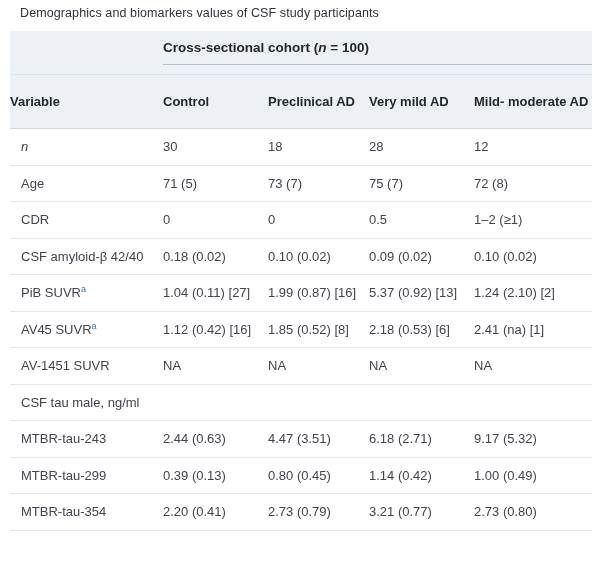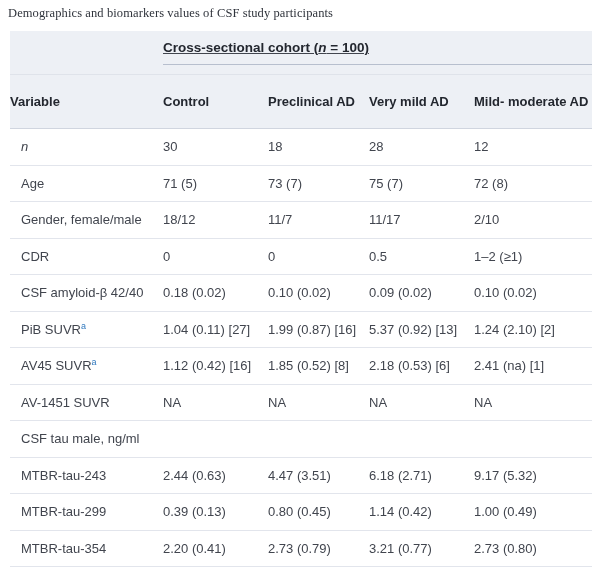--- a/index.html
+++ b/index.html
@@ -15,43 +15,41 @@
   *{box-sizing:border-box;margin:0;padding:0;}
   html,body{width:600px;height:587px;overflow:hidden;}
   body{
     background:var(--page_bg);
     font-family:"Liberation Sans", sans-serif;
     color:var(--text);
     position:relative;
   }
   .page-title{
     position:absolute;
-    left:8px; top:6px;
+    left:20px; top:6px;
     font-size:12.5px;
     color:#2f333b;
     letter-spacing:0.1px;
-    font-family:Liberation Serif, serif;
   }
   .table-wrap{
     position:absolute;
     left:10px; top:31px;
     width:582px;
   }
   table{
     width:582px;
     border-collapse:collapse;
     table-layout:fixed;
     font-size:13px;
   }
   
   thead tr{background:var(--header_bg);}
   tr.cohort-row td{
     padding:0;
     vertical-align:top;
-    text-decoration:underline;
   }
   .cohort-inner{
     margin-top:8px;
     padding-bottom:8px;
     border-bottom:1px solid var(--cohort_underline);
     font-weight:bold;
     font-size:13.5px;
     color:var(--heading_text);
     line-height:17px;
   }
@@ -125,27 +123,20 @@
         <td>12</td>
       </tr>
       <tr>
         <td class="lbl"><span>Age</span></td>
         <td>71 (5)</td>
         <td>73 (7)</td>
         <td>75 (7)</td>
         <td>72 (8)</td>
       </tr>
       <tr>
-        <td class="lbl"><span>Gender, female/male</span></td>
-        <td>18/12</td>
-        <td>11/7</td>
-        <td>11/17</td>
-        <td>2/10</td>
-      </tr>
-      <tr>
         <td class="lbl"><span>CDR</span></td>
         <td>0</td>
         <td>0</td>
         <td>0.5</td>
         <td>1–2 (≥1)</td>
       </tr>
       <tr>
         <td class="lbl"><span>CSF amyloid-β 42/40</span></td>
         <td>0.18 (0.02)</td>
         <td>0.10 (0.02)</td>

